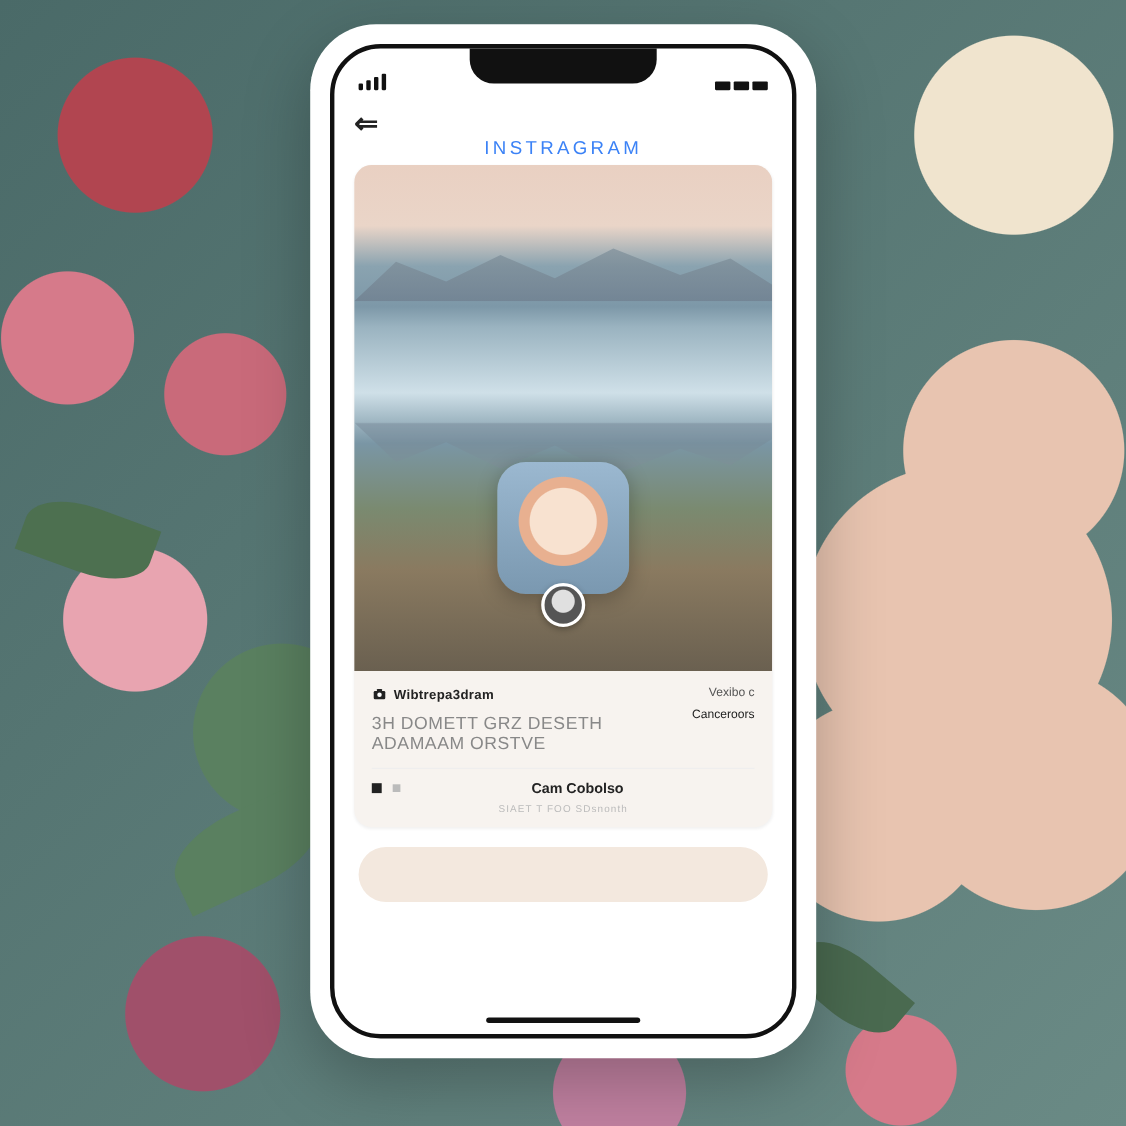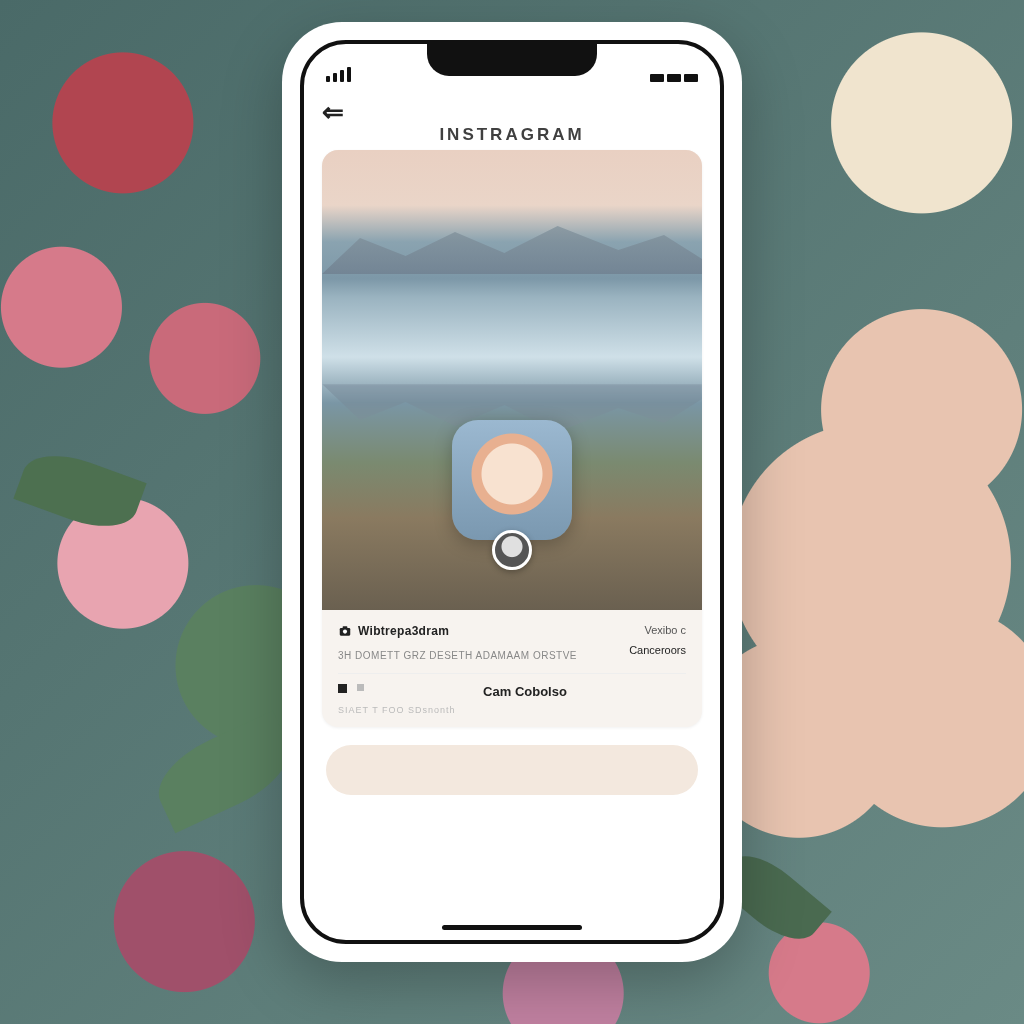--- a/index.html
+++ b/index.html
@@ -54,21 +54,21 @@
   .status{ height:40px; display:flex; justify-content:space-between; align-items:flex-end; padding:0 22px 2px; }
   .sig{ display:flex; gap:3px; align-items:flex-end;}
   .sig i{ width:4px; background:#111; border-radius:1px;}
   .sig i:nth-child(1){height:6px}.sig i:nth-child(2){height:9px}.sig i:nth-child(3){height:12px}.sig i:nth-child(4){height:15px}
   .batt{ display:flex; gap:3px;}
   .batt i{ width:14px; height:8px; background:#111; border-radius:1px;}
 
   
   .header{ height:58px; display:flex; align-items:center; justify-content:center; position:relative;}
   .back{ position:absolute; left:18px; font-size:26px; font-weight:700; color:#222;}
-  .title{ font-size:17px; font-weight:700; letter-spacing:3px; color:#404040;margin-top:44px;}
+  .title{ font-size:17px; font-weight:400; letter-spacing:3px; color:#3b82f6;margin-top:44px;}
 
   
   .card{ margin:8px 18px 0; border-radius:16px; overflow:hidden; background:#f7f3ef; box-shadow:0 1px 3px rgba(0,0,0,.06);}
   .photo{
     height:460px; position:relative;
     background:
       linear-gradient(to bottom,
         #e9d0c2 0%, #ead5c8 12%,
         #8aa3b0 20%, #7d98a8 28%,
         #9ab3c0 32%, #cfe0e8 45%,
@@ -93,28 +93,28 @@
     width:40px; height:40px; border-radius:50%;
     background:radial-gradient(circle at 50% 40%, #e0e0e0 0 10px, #555 11px 20px);
     border:3px solid #fff; box-shadow:0 2px 6px rgba(0,0,0,.3);
   }
 
   .meta{ padding:14px 16px 12px; font-size:12px;}
   .meta-row{ display:flex; justify-content:space-between; align-items:flex-start;}
   .username{ font-weight:800; color:#222; letter-spacing:.3px; display:flex; align-items:center; gap:6px;}
   .username svg{ width:14px; height:14px;}
   .right-tag{ color:#555; font-size:11px;}
-  .caption{ margin-top:6px; color:#888; font-size:10px; letter-spacing:.5px;}
+  .caption{ margin-top:6px; color:#888; font-size:16px; letter-spacing:.5px;}
   .divider{ height:1px; background:#eee; margin:12px 0 10px;}
-  .comment-row{ display:flex; align-items:flex-start; gap:10px;}
+  .comment-row{ display:flex; align-items:center; gap:10px;}
   .dot{ width:9px; height:9px; background:#222;}
   .dot.two{ background:#bbb; width:7px; height:7px;}
   .comment-user{ flex:1; text-align:center; font-weight:700; font-size:13px; color:#222;}
   .comment-time{ color:#aaa; font-size:10px;}
-  .subline{ display:flex; justify-content:flex-start; margin-top:6px; color:#bbb; font-size:9px; letter-spacing:1px;}
+  .subline{ display:flex; justify-content:center; margin-top:6px; color:#bbb; font-size:9px; letter-spacing:1px;}
 
   
   .input-wrap{ margin:18px 22px 0;}
   .input{
     width:100%; height:50px; border:none; border-radius:26px;
     background:#f3e8de; padding:0 22px; font-size:14px; color:#666;
   }
   .input::placeholder{ color:#c9bdb2;}
 
   

